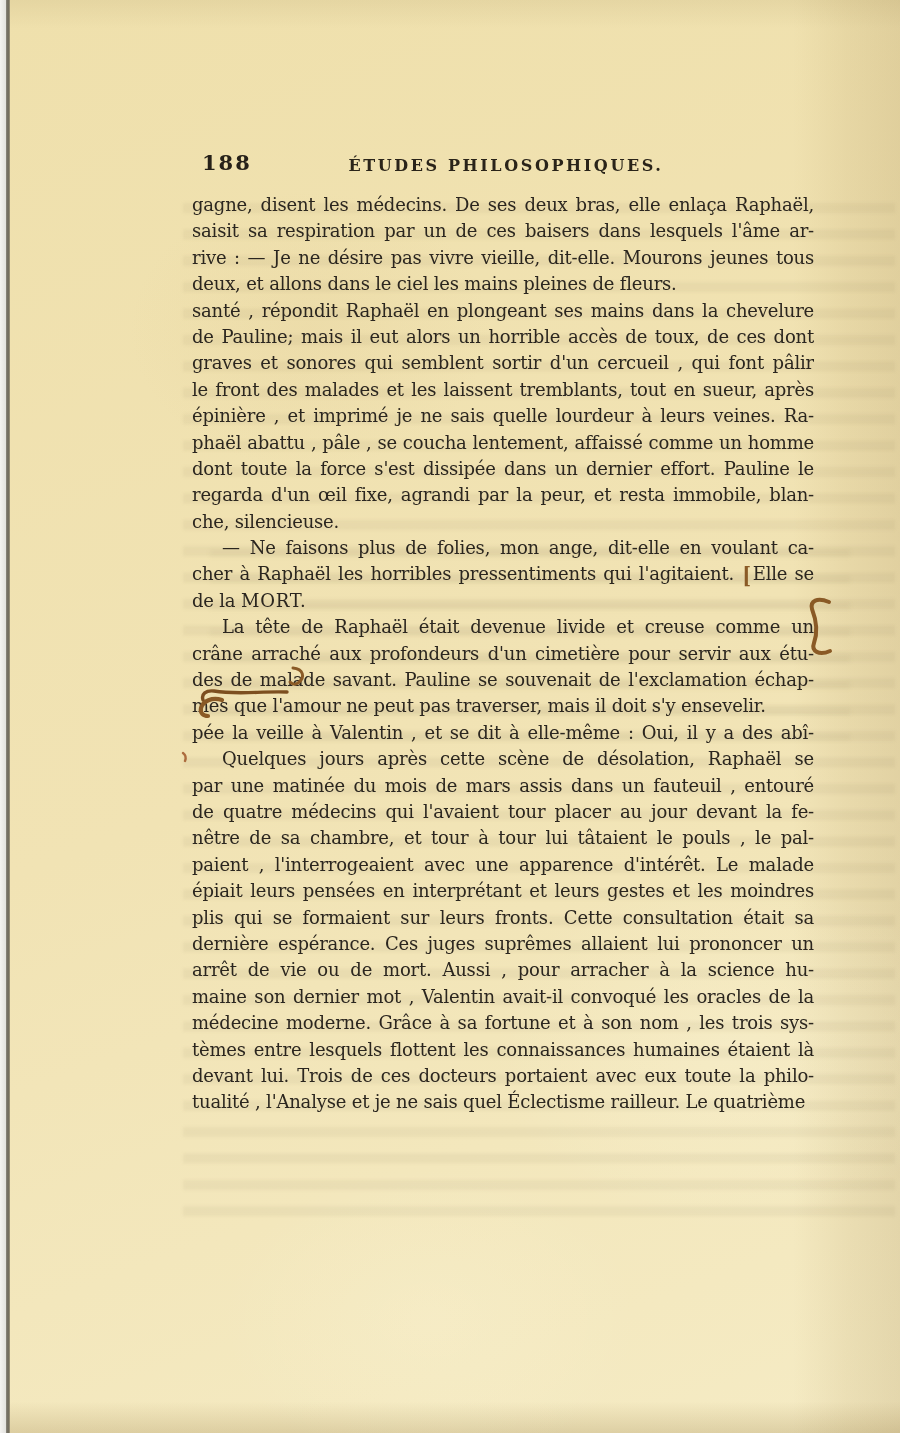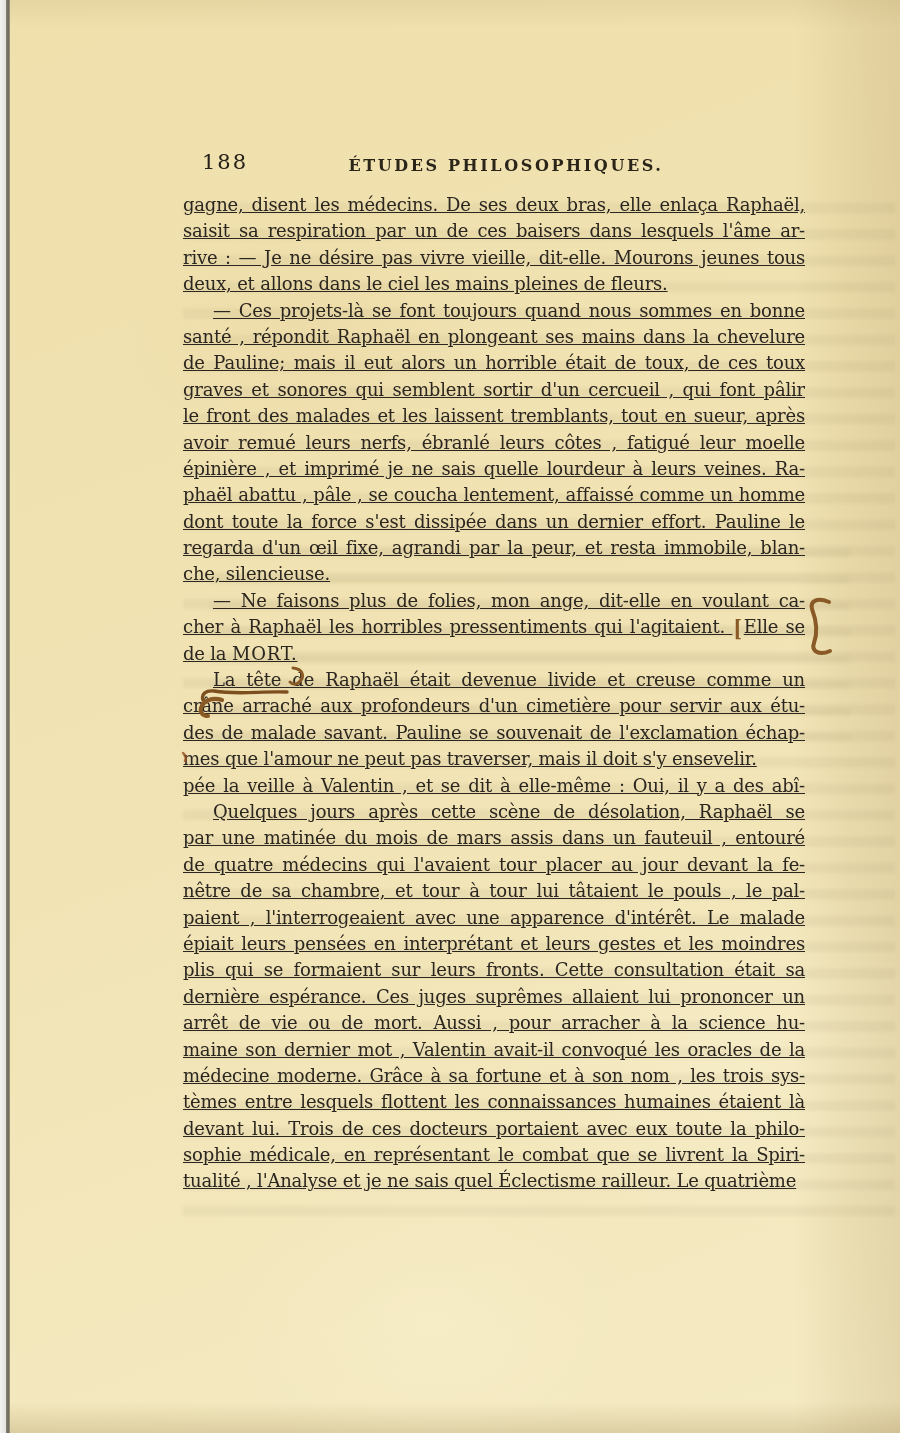--- a/index.html
+++ b/index.html
@@ -21,31 +21,31 @@
     background:
       radial-gradient(340px 260px at 720px 1050px, rgba(255,251,230,.22), transparent 70%),
       radial-gradient(300px 220px at 420px 1320px, rgba(255,250,226,.18), transparent 70%),
       radial-gradient(260px 200px at 300px 330px, rgba(203,172,110,.10), transparent 70%),
       linear-gradient(90deg, rgba(150,120,60,0) 88%, rgba(150,120,60,.10) 94%, rgba(139,109,52,.16) 100%),
       linear-gradient(180deg, rgba(140,118,66,.10) 0%, rgba(140,118,66,0) 2%, rgba(140,118,66,0) 97.8%, rgba(139,112,55,.22) 100%),
       linear-gradient(160deg,#efe0ac 0%,#f1e3b4 50%,#f5ebc4 100%);
   }
   .page-number{
     position:absolute; left:192px; top:150px;
-    font-size:21px; letter-spacing:2px; color:#262119; font-weight:400;
+    font-size:21px; letter-spacing:2px; color:#262119; font-weight:700;
   }
   .running-title{
     position:absolute; left:173px; top:156px; width:622px; text-align:center;
     transform:translateX(12px);
     font-size:16px; font-weight:700; letter-spacing:2.6px; color:#2a2419;
   }
   .page-body{
-    position:absolute; left:173px; top:192px; width:622px; height:1032px;
+    position:absolute; left:182px; top:192px; width:622px; height:1032px;
     font-size:18px; line-height:26.4px; letter-spacing:-0.2px;
-    color:#2b261f; overflow:hidden;text-decoration:underline;
+    color:#2b261f; overflow:hidden;
   }
   .line{
     height:26.4px; overflow:hidden;
     text-align:justify; text-align-last:justify; -moz-text-align-last:justify;
   }
   .line.end{ text-align-last:left; -moz-text-align-last:left; }
   .line.indent{ text-indent:30px; }
   .caps{ letter-spacing:0.8px; }
   .pen{
     color:#8a5a26; font-weight:700; display:inline-block;
@@ -81,26 +81,24 @@
     <div class="bleed-low"></div>
 
     <span class="page-number">188</span>
     <span class="running-title">ÉTUDES PHILOSOPHIQUES.</span>
 
     <div class="page-body">
         <div class="line">gagne, disent les médecins. De ses deux bras, elle enlaça Raphaël,</div>
         <div class="line">saisit sa respiration par un de ces baisers dans lesquels l'âme ar-</div>
         <div class="line">rive : — Je ne désire pas vivre vieille, dit-elle. Mourons jeunes tous</div>
         <div class="line end">deux, et allons dans le ciel les mains pleines de fleurs.</div>
-        <div class="line indent">— Ces projets-là se font toujours quand nous sommes en bonne</div>
         <div class="line">santé , répondit Raphaël en plongeant ses mains dans la chevelure</div>
-        <div class="line">de Pauline; mais il eut alors un horrible était de toux, de ces toux</div>
+        <div class="line">de Pauline; mais il eut alors un horrible accès de toux, de ces dont</div>
         <div class="line">graves et sonores qui semblent sortir d'un cercueil , qui font pâlir</div>
         <div class="line">le front des malades et les laissent tremblants, tout en sueur, après</div>
-        <div class="line">avoir remué leurs nerfs, ébranlé leurs côtes , fatigué leur moelle</div>
         <div class="line">épinière , et imprimé je ne sais quelle lourdeur à leurs veines. Ra-</div>
         <div class="line">phaël abattu , pâle , se coucha lentement, affaissé comme un homme</div>
         <div class="line">dont toute la force s'est dissipée dans un dernier effort. Pauline le</div>
         <div class="line">regarda d'un œil fixe, agrandi par la peur, et resta immobile, blan-</div>
         <div class="line end">che, silencieuse.</div>
         <div class="line indent">— Ne faisons plus de folies, mon ange, dit-elle en voulant ca-</div>
         <div class="line"><span>cher à Raphaël les horribles pressentiments qui l'agitaient. </span><span class="pen">[</span><span>Elle se</span></div>
         <div class="line end"><span>de la </span><span class="caps">MORT.</span></div>
         <div class="line indent">La tête de Raphaël était devenue livide et creuse comme un</div>
         <div class="line">crâne arraché aux profondeurs d'un cimetière pour servir aux étu-</div>
@@ -113,21 +111,20 @@
         <div class="line">nêtre de sa chambre, et tour à tour lui tâtaient le pouls , le pal-</div>
         <div class="line">paient , l'interrogeaient avec une apparence d'intérêt. Le malade</div>
         <div class="line">épiait leurs pensées en interprétant et leurs gestes et les moindres</div>
         <div class="line">plis qui se formaient sur leurs fronts. Cette consultation était sa</div>
         <div class="line">dernière espérance. Ces juges suprêmes allaient lui prononcer un</div>
         <div class="line">arrêt de vie ou de mort. Aussi , pour arracher à la science hu-</div>
         <div class="line">maine son dernier mot , Valentin avait-il convoqué les oracles de la</div>
         <div class="line">médecine moderne. Grâce à sa fortune et à son nom , les trois sys-</div>
         <div class="line">tèmes entre lesquels flottent les connaissances humaines étaient là</div>
         <div class="line">devant lui. Trois de ces docteurs portaient avec eux toute la philo-</div>
-        <div class="line">sophie médicale, en représentant le combat que se livrent la Spiri-</div>
         <div class="line end">tualité , l'Analyse et je ne sais quel Éclectisme railleur. Le quatrième</div>
       </div>
 
     <svg class="marginalia" width="890" height="1433" viewBox="0 0 890 1433">
 
       <path d="M819,602 C807,597 800,601 802,609 C807,622 808,632 804,643 C801,651 809,656 820,651" fill="none" stroke="#8a5a26" stroke-width="4" stroke-linecap="round"></path>
       <path d="M193,700 C191,694 196,690 204,691 C228,695 250,691 277,692" fill="none" stroke="#7d4f1f" stroke-width="3.4" stroke-linecap="round"></path>
       <path d="M283,668 C293,669 296,677 288,683 C285,685 282,684 280,682" fill="none" stroke="#8a5a26" stroke-width="3" stroke-linecap="round"></path>
       <path d="M212,700 C202,697 193,701 191,708 C190,713 193,716 198,716" fill="none" stroke="#8a5a26" stroke-width="4.2" stroke-linecap="round"></path>
       <path d="M173,753 q4,3 2,8" fill="none" stroke="#9c4f22" stroke-width="2.4" stroke-linecap="round" opacity="0.8"></path>

